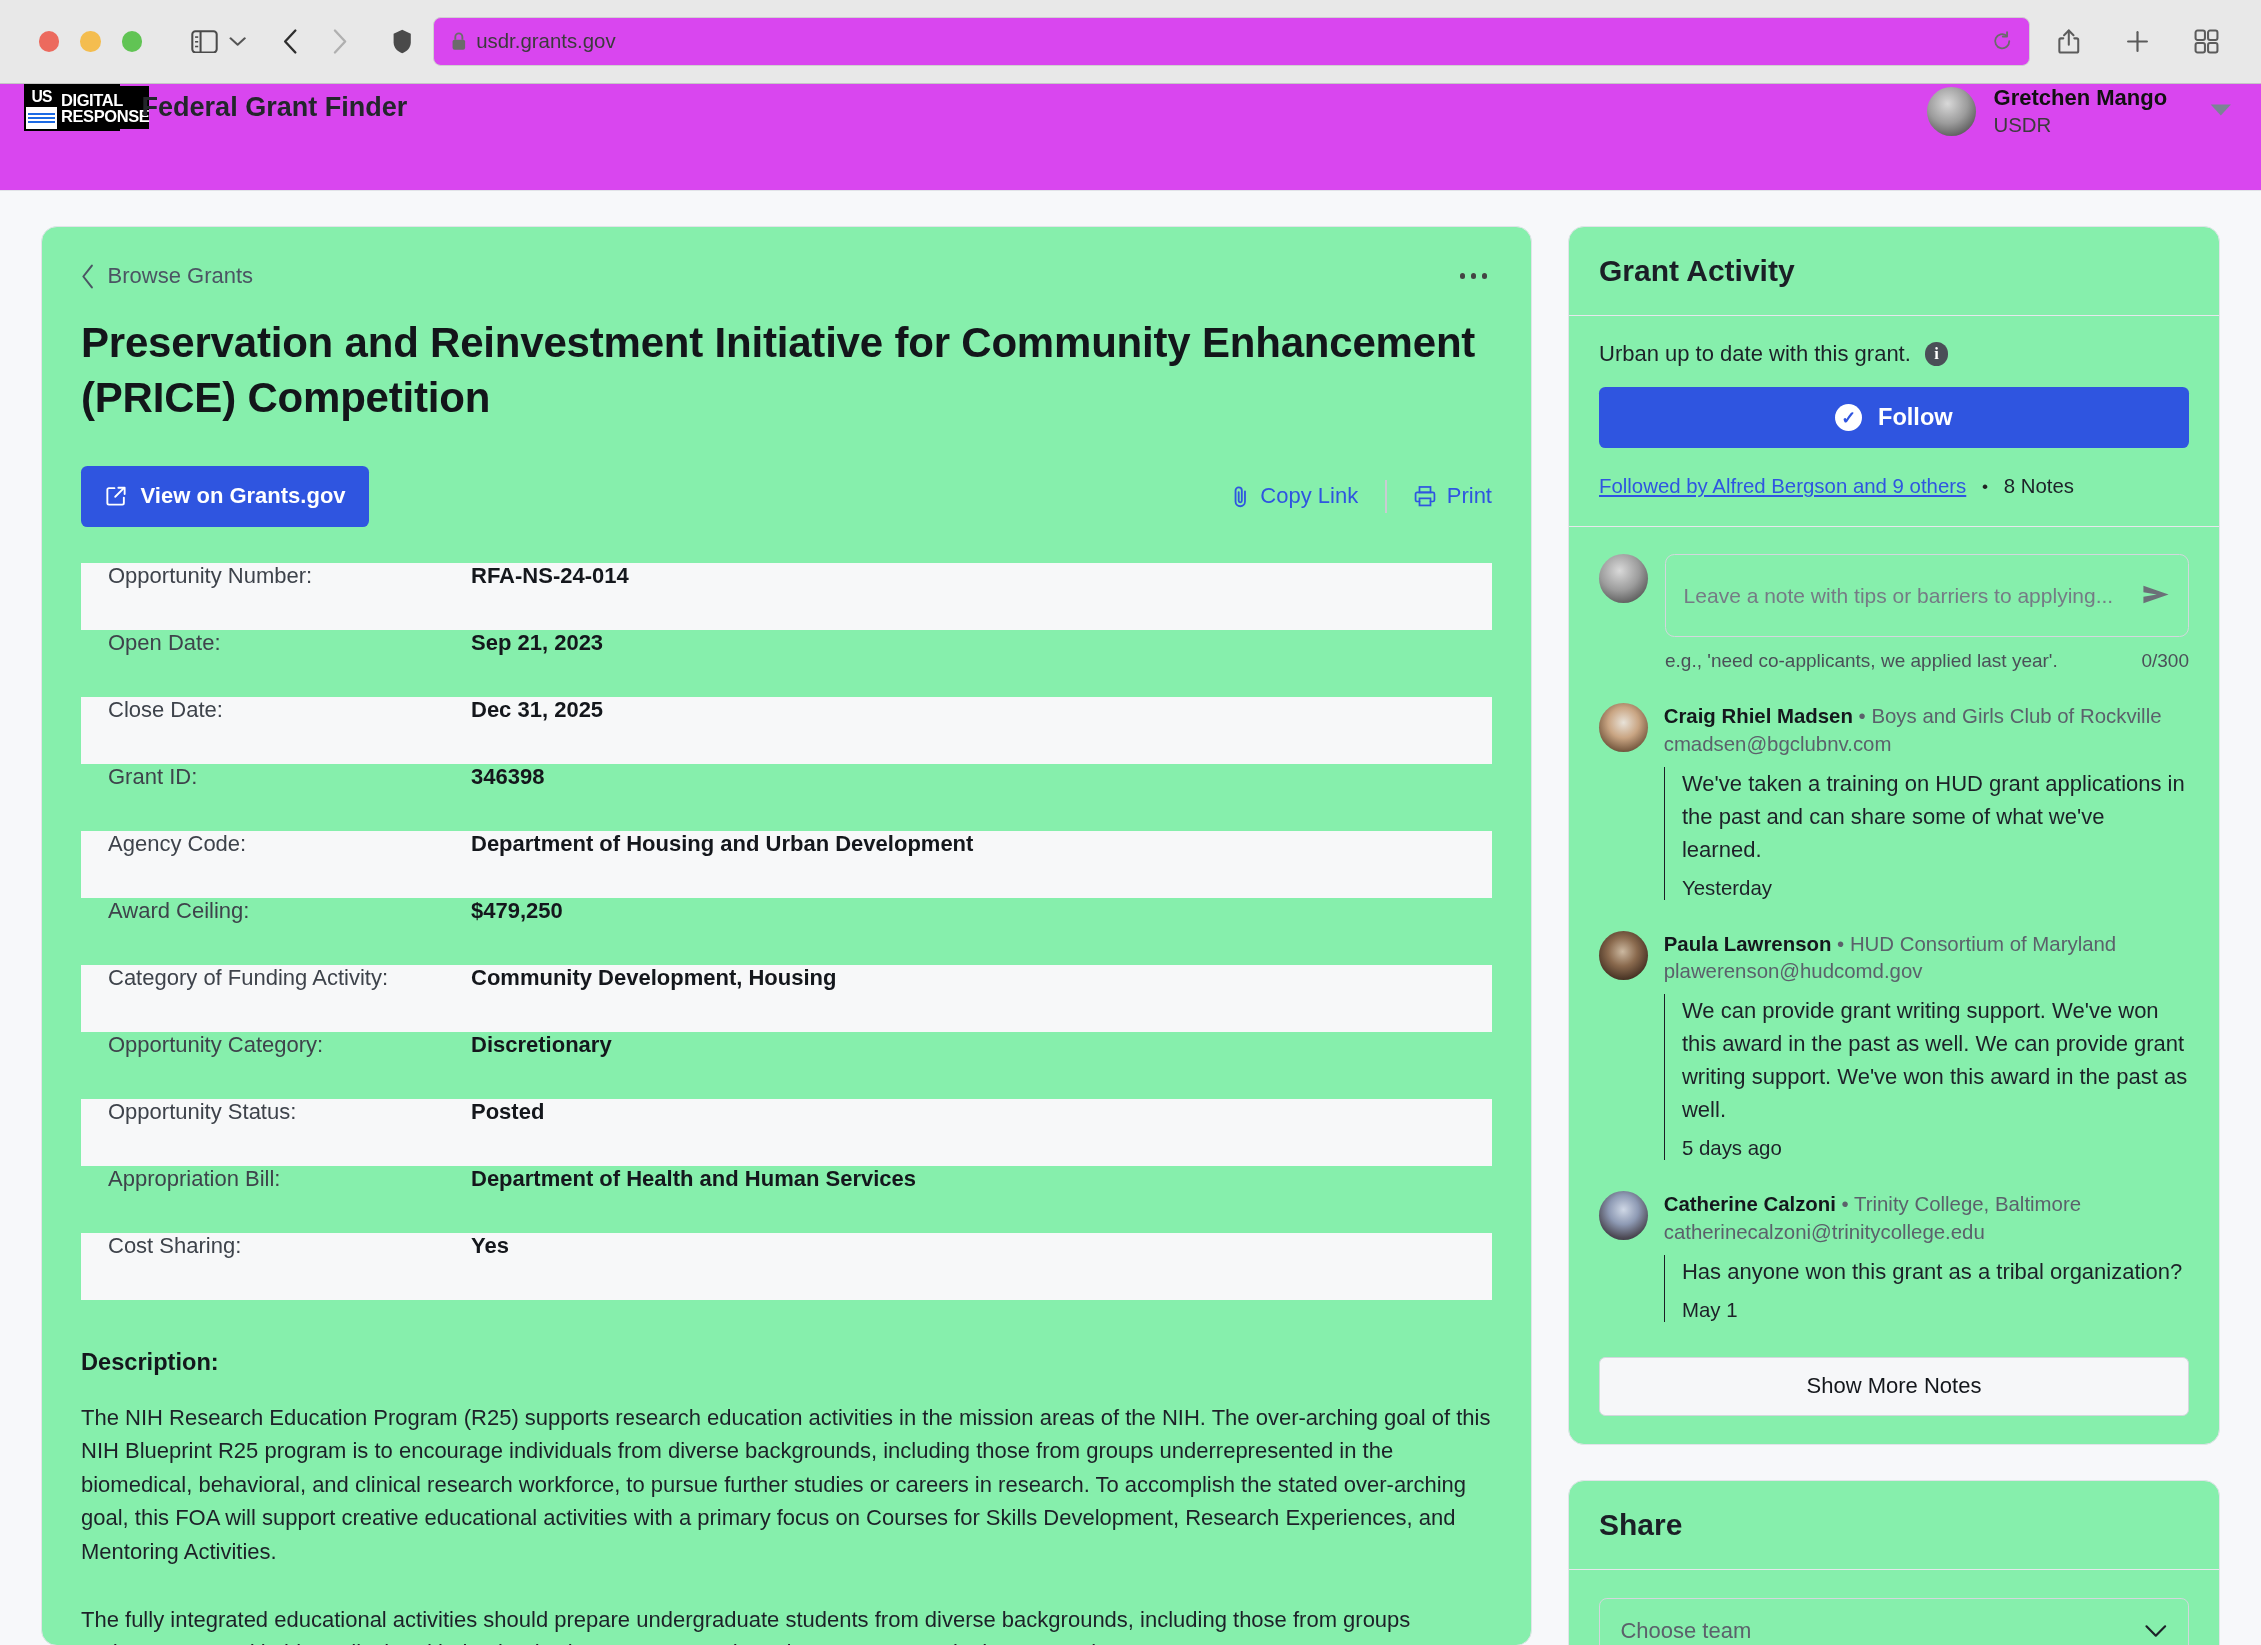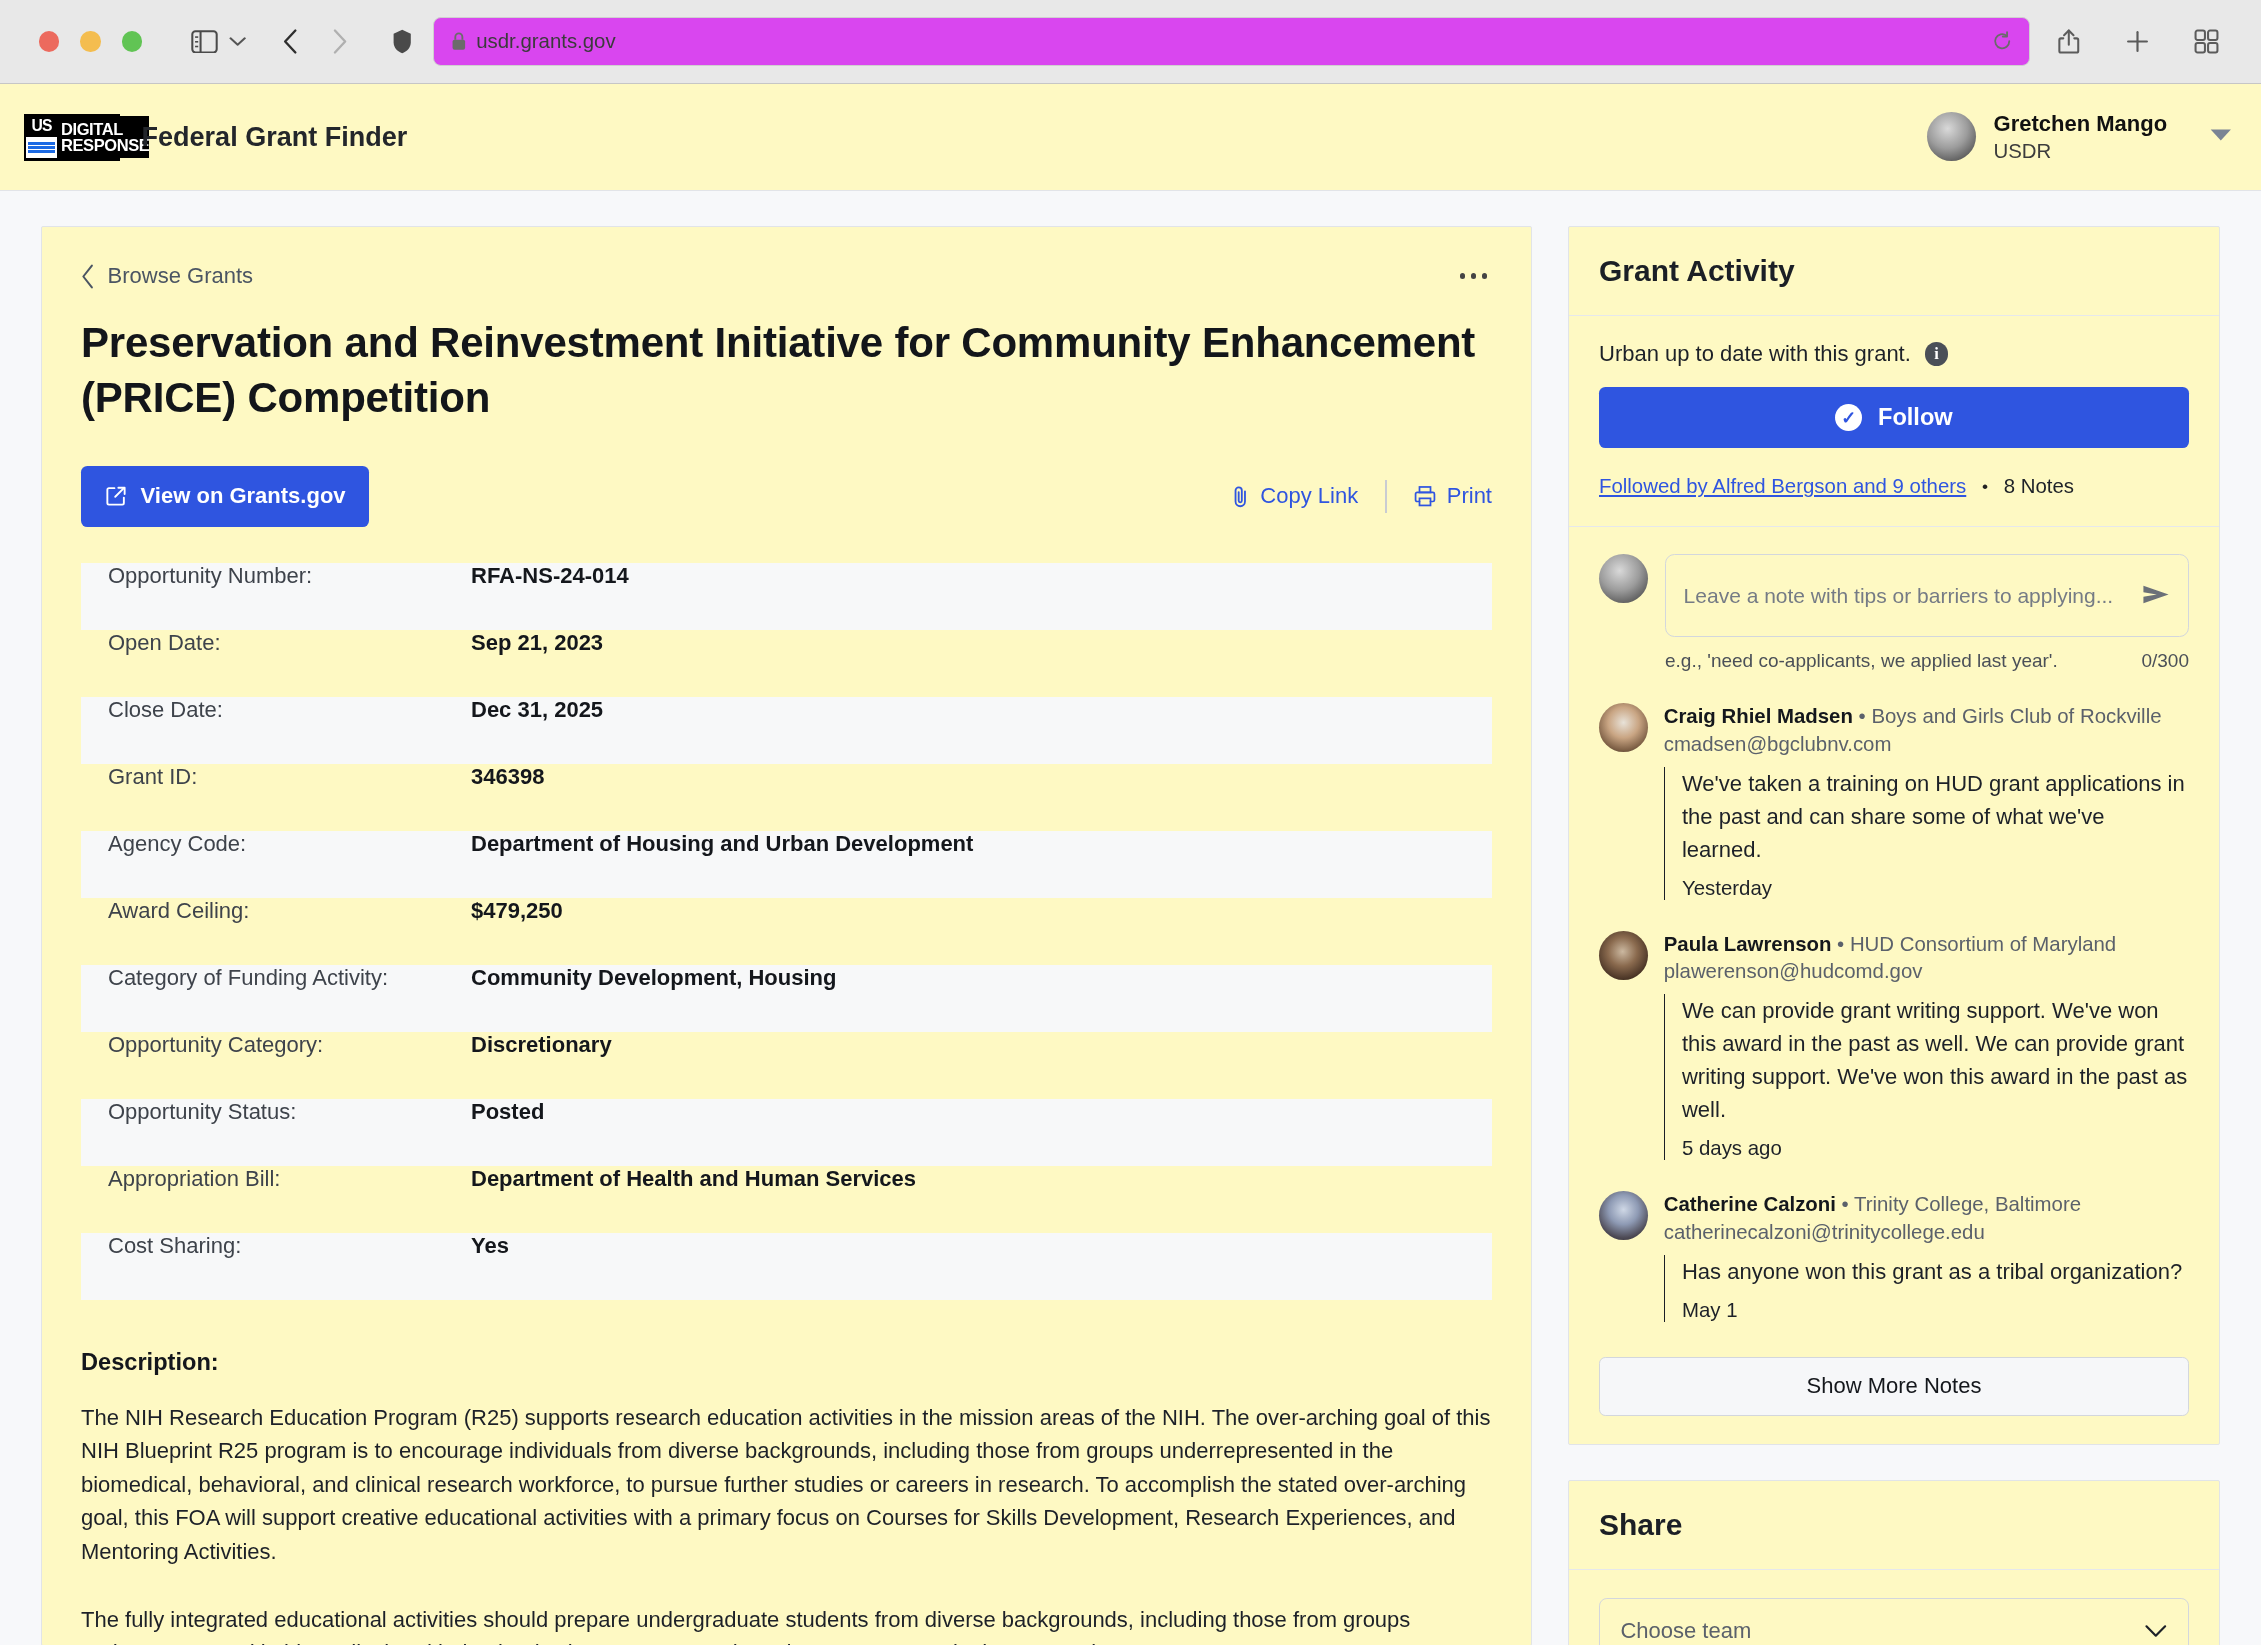--- a/index.html
+++ b/index.html
@@ -51,24 +51,24 @@
     position: relative;
   }
   .url-lock { margin-right: 9.4px; color: #6b6b6b; display:flex; }
   .url-text { font-size: 20.4px; color: #3b3b3b; }
   .url-reload { position: absolute; right: 17.3px; color: #6b6b6b; display:flex; }
   .chrome-right { display: flex; align-items: center; gap: 44px; margin-right: 14px; }
 
   
   .app-header {
     height: 107px;
-    background: #fef9c3;
+    background: #d946ef;
     border-bottom: 0.8px solid #e2e4e8;
     display: flex;
-    align-items: center;
+    align-items: flex-start;
     padding: 0 28px 0 23.6px;
     gap: 44px;
   }
   .brand { display: flex; align-items: center; gap: 22px; }
   .usdr-logo {
     width: 96px; height: 47px;
     background: #000;
     display: grid;
     grid-template-columns: 31px 1fr;
     padding: 2.4px;
@@ -104,23 +104,23 @@
   
   .page {
     height: calc(1646px - 84px - 107px);
     background: #f7f8fa;
     display: flex;
     gap: 36px;
     padding: 35px 41px 0 41px;
     overflow: hidden;
   }
   .card {
-    background: #fef9c3;
+    background: #86efac;
     border: 0.8px solid #e1e4e8;
-    border-radius: 2px;
+    border-radius: 16px;
   }
 
   
   .main-card { flex: 1; padding: 36px 39px 0 39px; min-width: 0; }
   .crumb-row { display: flex; align-items: center; }
   .browse-link { display:flex; align-items:center; gap: 12.6px; cursor: pointer; }
   .browse-link span { font-size: 22px; color: #4b5563; }
   .kebab { margin-left:auto; display:flex; gap:5.5px; align-items:center; padding: 4.7px; }
   .kebab i { width: 5.5px; height: 5.5px; border-radius:50%; background:#444; display:block; }
 

